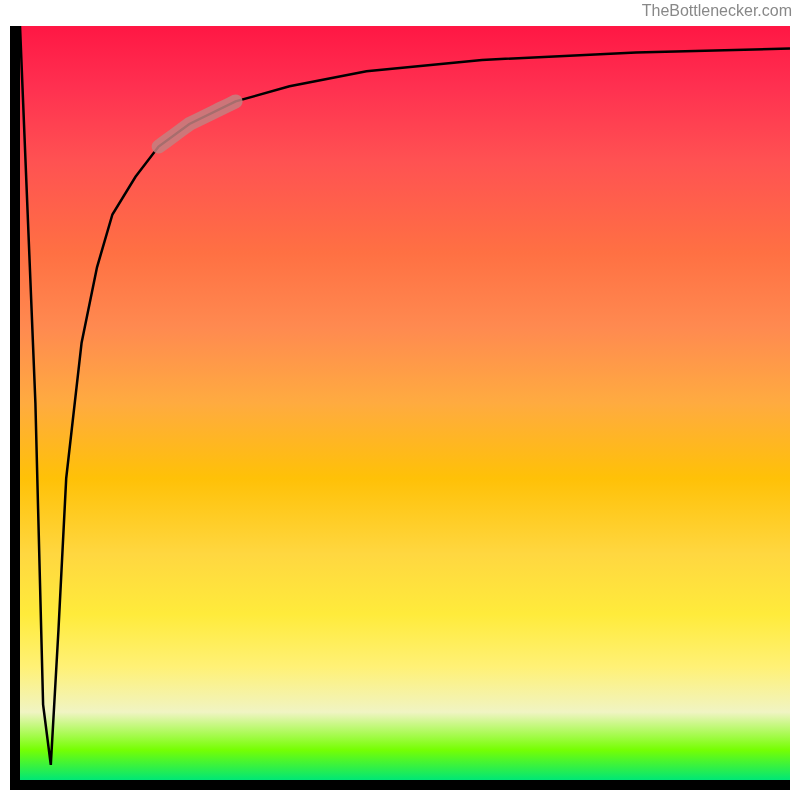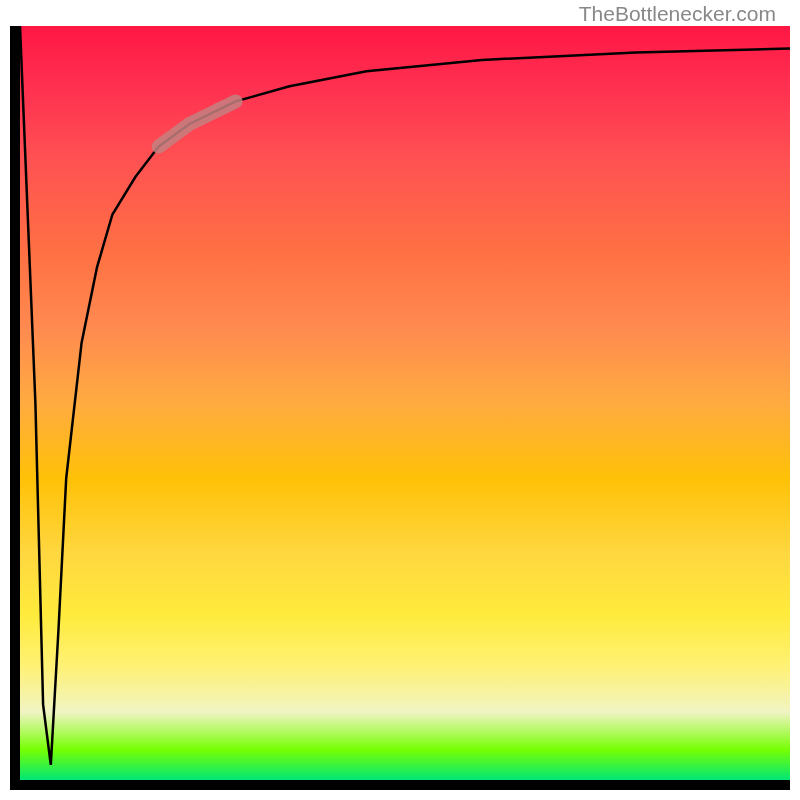--- a/index.html
+++ b/index.html
@@ -10,23 +10,23 @@
     body {
       width: 800px;
       height: 800px;
       background: #ffffff;
       position: relative;
       font-family: Arial, sans-serif;
     }
     .watermark {
       position: absolute;
       top: 2px;
-      right: 24px;
+      right: 8px;
       color: #888888;
-      font-size: 21px;
+      font-size: 16px;
       font-weight: normal;
       z-index: 10;
     }
     .plot-area {
       position: absolute;
       left: 10px;
       top: 26px;
       width: 780px;
       height: 764px;
       border-left: 10px solid #000000;

